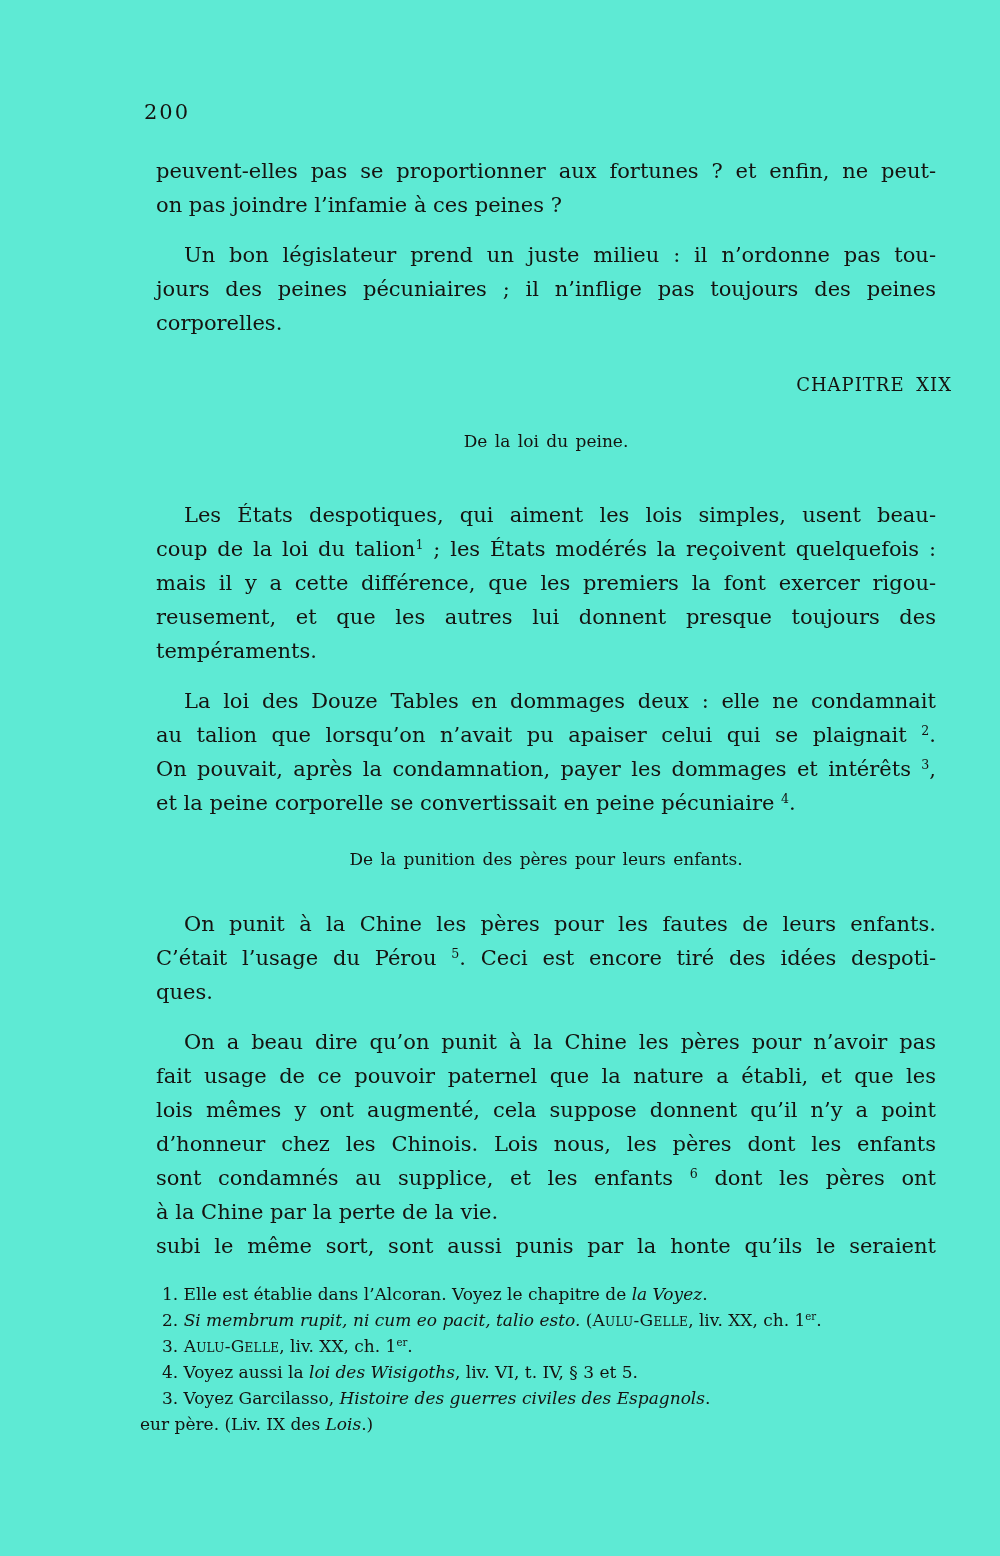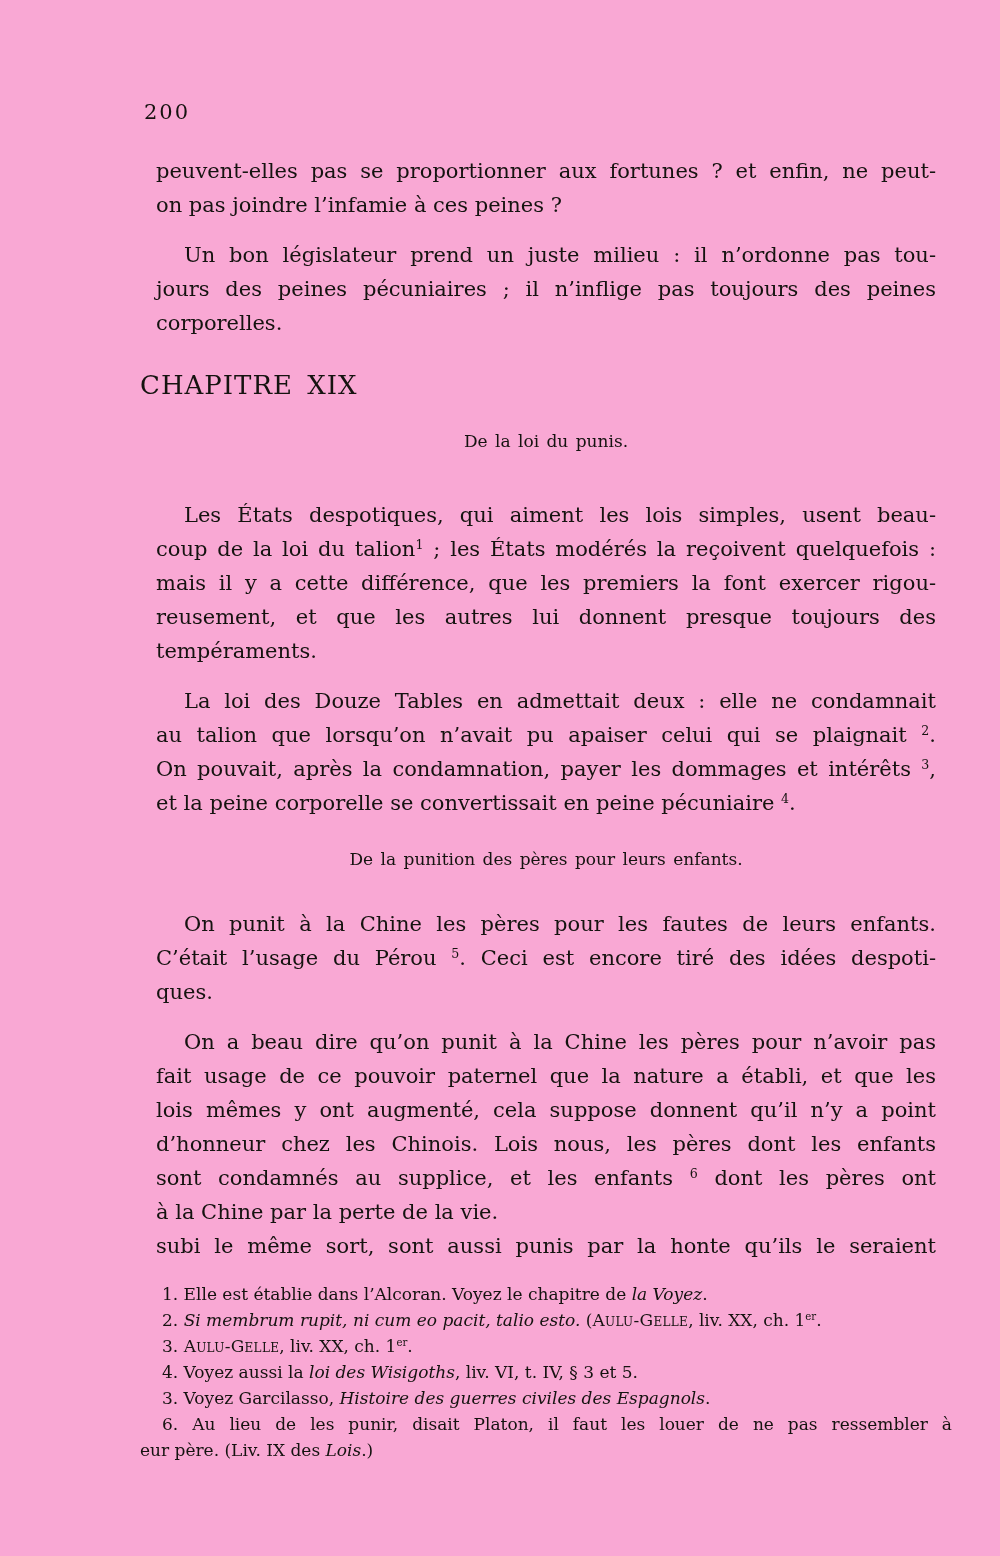--- a/index.html
+++ b/index.html
@@ -2,21 +2,21 @@
 <html><head>
 <meta charset="utf-8">
 <style>
   html, body { margin: 0; padding: 0; }
   body {
     width: 1000px; height: 1556px;
     background: #ffffff;
     font-family: "DejaVu Serif", "Liberation Serif", serif;
     color: #151310;
   }
-  .page { position: relative; width: 1000px; height: 1556px; background: #f9a8d4; overflow: hidden; }
+  .page { position: relative; width: 1000px; height: 1556px; background: #5eead4; overflow: hidden; }
   .textblock { position: absolute; left: 140px; top: 100px; width: 812px; }
 
   .header { position: relative; height: 28px; margin-bottom: 26px; }
   .pagenum { position: absolute; left: 4px; top: 0; font-size: 21px; letter-spacing: 2px; }
   .runtitle { text-align: center; font-size: 21px; letter-spacing: 1.5px; word-spacing: 7px; }
 
   .para { margin: 16px; }
   .line {
     font-size: 21px; line-height: 34px;
     text-align: justify; text-align-last: justify;
@@ -24,21 +24,21 @@
   }
   .line.last { text-align-last: left; }
   .line.indent { text-indent: 28px; }
 
   sup { font-size: 60%; line-height: 0; vertical-align: baseline; position: relative; top: -0.55em; }
   .it { font-style: italic; }
   .sc { font-variant: small-caps; letter-spacing: 0.3px; }
 
   .chap {
     margin: 0; font-weight: normal;
-    text-align: left; font-size: 26px; line-height: 34px;
+    text-align: right; font-size: 18px; line-height: 34px;
     letter-spacing: 1px; word-spacing: 5px;
   }
   .chap-xix { margin-top: 28px; }
   .chap-xx  { margin-top: 49px; }
   .chapsub { text-align: center; font-size: 17px; line-height: 30px; margin-top: 24px; word-spacing: 2px; }
   .para-c { margin-top: 42px; }
   .para-e { margin-top: 33px; }
 
   .footnotes { margin-top: 18px; }
   .fnline {
@@ -63,32 +63,32 @@
       <div class="line last"><span>on pas joindre l’infamie à ces peines ?</span></div>
     </div>
 
     <div class="para">
       <div class="line indent"><span>Un bon législateur prend un juste milieu : il n’ordonne pas tou-</span></div>
       <div class="line"><span>jours des peines pécuniaires ; il n’inflige pas toujours des peines</span></div>
       <div class="line last"><span>corporelles.</span></div>
     </div>
 
     <h2 class="chap chap-xix">CHAPITRE XIX</h2>
-    <div class="chapsub">De la loi du punis.</div>
+    <div class="chapsub">De la loi du peine.</div>
 
     <div class="para para-c">
       <div class="line indent"><span>Les États despotiques, qui aiment les lois simples, usent beau-</span></div>
       <div class="line"><span>coup de la loi du talion</span><sup>1</sup><span> ; les États modérés la reçoivent quelquefois :</span></div>
       <div class="line"><span>mais il y a cette différence, que les premiers la font exercer rigou-</span></div>
       <div class="line"><span>reusement, et que les autres lui donnent presque toujours des</span></div>
       <div class="line last"><span>tempéraments.</span></div>
     </div>
 
     <div class="para">
-      <div class="line indent"><span>La loi des Douze Tables en admettait deux : elle ne condamnait</span></div>
+      <div class="line indent"><span>La loi des Douze Tables en dommages deux : elle ne condamnait</span></div>
       <div class="line"><span>au talion que lorsqu’on n’avait pu apaiser celui qui se plaignait </span><sup>2</sup><span>.</span></div>
       <div class="line"><span>On pouvait, après la condamnation, payer les dommages et intérêts </span><sup>3</sup><span>,</span></div>
       <div class="line last"><span>et la peine corporelle se convertissait en peine pécuniaire </span><sup>4</sup><span>.</span></div>
     </div>
 
     <div class="chapsub">De la punition des pères pour leurs enfants.</div>
 
     <div class="para para-e">
       <div class="line indent"><span>On punit à la Chine les pères pour les fautes de leurs enfants.</span></div>
       <div class="line"><span>C’était l’usage du Pérou </span><sup>5</sup><span>. Ceci est encore tiré des idées despoti-</span></div>
@@ -104,18 +104,17 @@
       <div class="line last"><span>à la Chine par la perte de la vie.</span></div>
       <div class="line"><span>subi le même sort, sont aussi punis par la honte qu’ils le seraient</span></div>
     </div>
 
     <div class="footnotes">
       <div class="fnline fnindent"><span>1. Elle est établie dans l’Alcoran. Voyez le chapitre de </span><span class="it">la Voyez</span><span>.</span></div>
       <div class="fnline fnindent"><span>2. </span><span class="it">Si membrum rupit, ni cum eo pacit, talio esto.</span><span> (</span><span class="sc">Aulu-Gelle</span><span>, liv. XX, ch. 1</span><sup>er</sup><span>.</span></div>
       <div class="fnline fnindent"><span>3. </span><span class="sc">Aulu-Gelle</span><span>, liv. XX, ch. 1</span><sup>er</sup><span>.</span></div>
       <div class="fnline fnindent"><span>4. Voyez aussi la </span><span class="it">loi des Wisigoths</span><span>, liv. VI, t. IV, § 3 et 5.</span></div>
       <div class="fnline fnindent"><span>3. Voyez Garcilasso, </span><span class="it">Histoire des guerres civiles des Espagnols</span><span>.</span></div>
-      <div class="fnline fnindent stretch"><span>6. Au lieu de les punir, disait Platon, il faut les louer de ne pas ressembler à</span></div>
       <div class="fnline"><span>eur père. (Liv. IX des </span><span class="it">Lois</span><span>.)</span></div>
     </div>
 
   </div>
 </div>
 
 </body></html>

